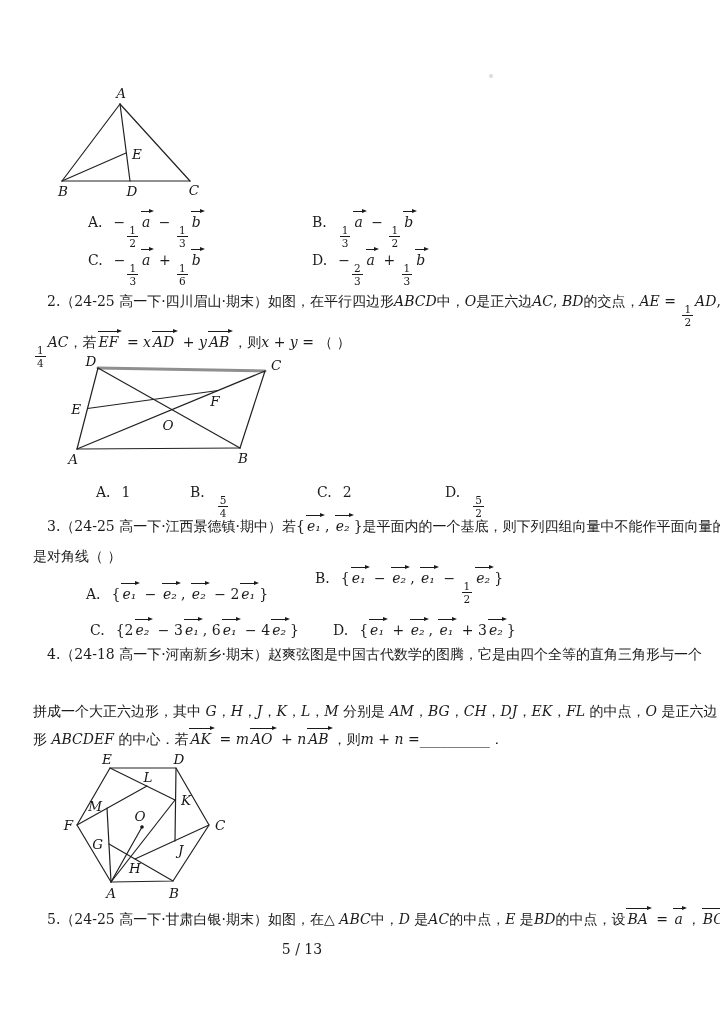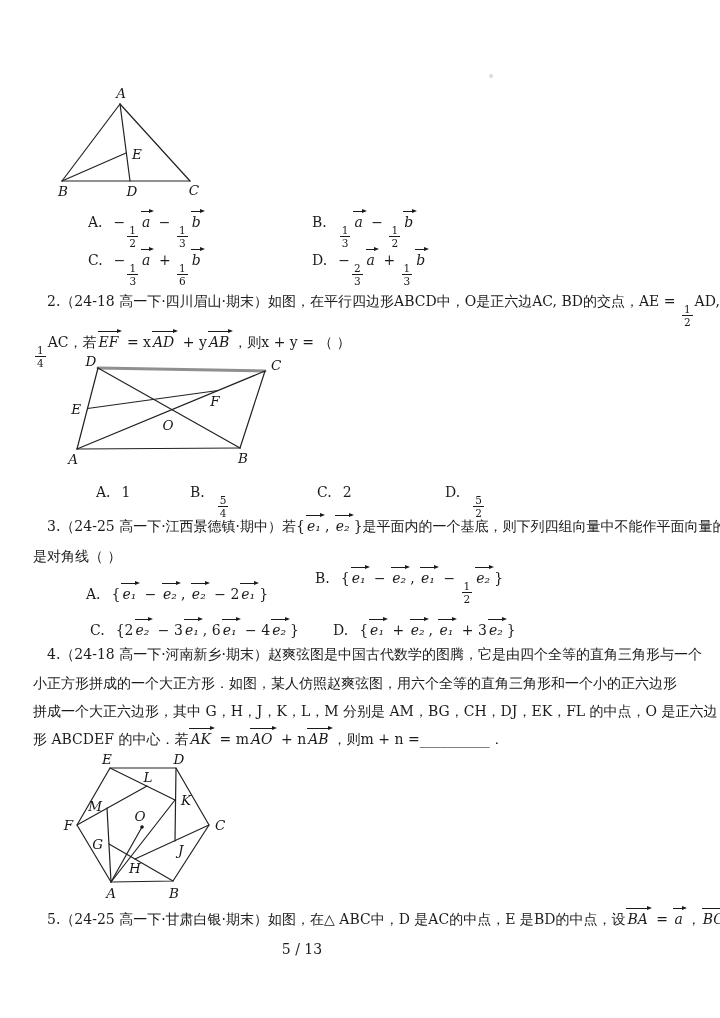--- a/index.html
+++ b/index.html
@@ -3,21 +3,21 @@
 <meta charset="utf-8">
 <style>
   html,body{margin:0;padding:0;background:#ffffff;}
   #page{
     position:relative;width:720px;height:1018px;background:#ffffff;
     font-family:"DejaVu Serif","Liberation Serif",serif;color:#1b1b1b;overflow:hidden;
   }
   .tline{position:absolute;font-size:14px;line-height:19px;white-space:nowrap;}
   .opt{position:absolute;font-size:14px;line-height:19px;white-space:nowrap;}
   .opt-label{display:inline-block;margin-right:11px;}
-  .mi{}
+  .mi{font-style:italic;}
   .mt{font-style:normal;}
   .frac{display:inline-flex;flex-direction:column;align-items:center;vertical-align:-7px;
         font-size:10.5px;line-height:1.15;margin:0 2px;font-style:normal;}
   .frac .num{border-bottom:1px solid #1b1b1b;padding:0 2px;}
   .frac .den{padding:0 2px;}
   .vec{font-style:italic;position:relative;display:inline-block;padding:0 3px 0 1px;margin:0 1px;}
   .vec::before{content:"";position:absolute;left:0;right:4px;top:-2px;border-top:1.2px solid #1b1b1b;}
   .vec::after{content:"";position:absolute;right:-1px;top:-4.5px;width:0;height:0;
               border-left:5px solid #1b1b1b;border-top:2.5px solid transparent;border-bottom:2.5px solid transparent;}
   svg.fig{position:absolute;overflow:visible;}
@@ -75,21 +75,21 @@
   <div class="opt" style="left:312px;top:251px">
     <span class="opt-label">D.</span><span class="formula"><span class="mt">−</span><span class="frac">
           <span class="num">2</span>
           <span class="den">3</span>
         </span><span class="vec">a</span><span class="mt"> + </span><span class="frac">
           <span class="num">1</span>
           <span class="den">3</span>
         </span><span class="vec">b</span></span>
   </div>
 
-  <div class="tline" style="left:47px;top:292px"><span class="mt">2.（24-18 高一下·四川眉山·期末）如图，在平行四边形</span><span class="mi">ABCD</span><span class="mt">中，</span><span class="mi">O</span><span class="mt">是正六边</span><span class="mi">AC</span><span class="mt">, </span><span class="mi">BD</span><span class="mt">的交点，</span><span class="mi">AE</span><span class="mt"> = </span><span class="frac">
+  <div class="tline" style="left:47px;top:292px"><span class="mt">2.（24-25 高一下·四川眉山·期末）如图，在平行四边形</span><span class="mi">ABCD</span><span class="mt">中，</span><span class="mi">O</span><span class="mt">是正六边</span><span class="mi">AC</span><span class="mt">, </span><span class="mi">BD</span><span class="mt">的交点，</span><span class="mi">AE</span><span class="mt"> = </span><span class="frac">
         <span class="num">1</span>
         <span class="den">2</span>
       </span><span class="mi">AD</span><span class="mt">, </span></div>
   <div class="tline" style="left:33px;top:333px"><span class="frac">
         <span class="num">1</span>
         <span class="den">4</span>
       </span><span class="mi">AC</span><span class="mt">，若</span><span class="vec">EF</span><span class="mt"> = </span><span class="mi">x</span><span class="vec">AD</span><span class="mt"> + </span><span class="mi">y</span><span class="vec">AB</span><span class="mt">，则</span><span class="mi">x</span><span class="mt"> + </span><span class="mi">y</span><span class="mt"> = （  ）</span></div>
 
   <svg class="fig" style="left:55px;top:358px" width="285" height="115" viewBox="0 0 285 115">
     <line class="edge thick" x1="43" y1="10" x2="210" y2="13"></line>
@@ -140,21 +140,20 @@
         </span><span class="vec">e₂</span><span class="mt">}</span></span>
   </div>
   <div class="opt" style="left:90px;top:621px">
     <span class="opt-label">C.</span><span class="formula"><span class="mt">{2</span><span class="vec">e₂</span><span class="mt"> − 3</span><span class="vec">e₁</span><span class="mt">, 6</span><span class="vec">e₁</span><span class="mt"> − 4</span><span class="vec">e₂</span><span class="mt">}</span></span>
   </div>
   <div class="opt" style="left:333px;top:621px">
     <span class="opt-label">D.</span><span class="formula"><span class="mt">{</span><span class="vec">e₁</span><span class="mt"> + </span><span class="vec">e₂</span><span class="mt">, </span><span class="vec">e₁</span><span class="mt"> + 3</span><span class="vec">e₂</span><span class="mt">}</span></span>
   </div>
 
   <div class="tline" style="left:47px;top:645px"><span class="mt">4.（24-18 高一下·河南新乡·期末）赵爽弦图是中国古代数学的图腾，它是由四个全等的直角三角形与一个</span></div>
-  <div class="tline" style="left:33px;top:674px"><span class="mt">小正方形拼成的一个大正方形．如图，某人仿照赵爽弦图，用六个全等的直角三角形和一个小的正六边形</span></div>
   <div class="tline" style="left:33px;top:702px"><span class="mt">拼成一个大正六边形，其中 </span><span class="mi">G</span><span class="mt">，</span><span class="mi">H</span><span class="mt">，</span><span class="mi">J</span><span class="mt">，</span><span class="mi">K</span><span class="mt">，</span><span class="mi">L</span><span class="mt">，</span><span class="mi">M</span><span class="mt"> 分别是 </span><span class="mi">AM</span><span class="mt">，</span><span class="mi">BG</span><span class="mt">，</span><span class="mi">CH</span><span class="mt">，</span><span class="mi">DJ</span><span class="mt">，</span><span class="mi">EK</span><span class="mt">，</span><span class="mi">FL</span><span class="mt"> 的中点，</span><span class="mi">O</span><span class="mt"> 是正六边</span></div>
   <div class="tline" style="left:33px;top:730px"><span class="mt">形 </span><span class="mi">ABCDEF</span><span class="mt"> 的中心．若</span><span class="vec">AK</span><span class="mt"> = </span><span class="mi">m</span><span class="vec">AO</span><span class="mt"> + </span><span class="mi">n</span><span class="vec">AB</span><span class="mt">，则</span><span class="mi">m</span><span class="mt"> + </span><span class="mi">n</span><span class="mt"> =__________．</span></div>
 
   <svg class="fig" style="left:55px;top:752px" width="185" height="152" viewBox="0 0 185 152">
     <polygon class="edge" points="56,130 118,129 154,73 121,16 55,16 22,73"></polygon>
     <line class="edge" x1="56" y1="130" x2="52" y2="56"></line>
     <line class="edge" x1="118" y1="129" x2="54" y2="92"></line>
     <line class="edge" x1="154" y1="73" x2="80" y2="107"></line>
     <line class="edge" x1="121" y1="16" x2="120" y2="89"></line>
     <line class="edge" x1="55" y1="16" x2="120" y2="48"></line>

